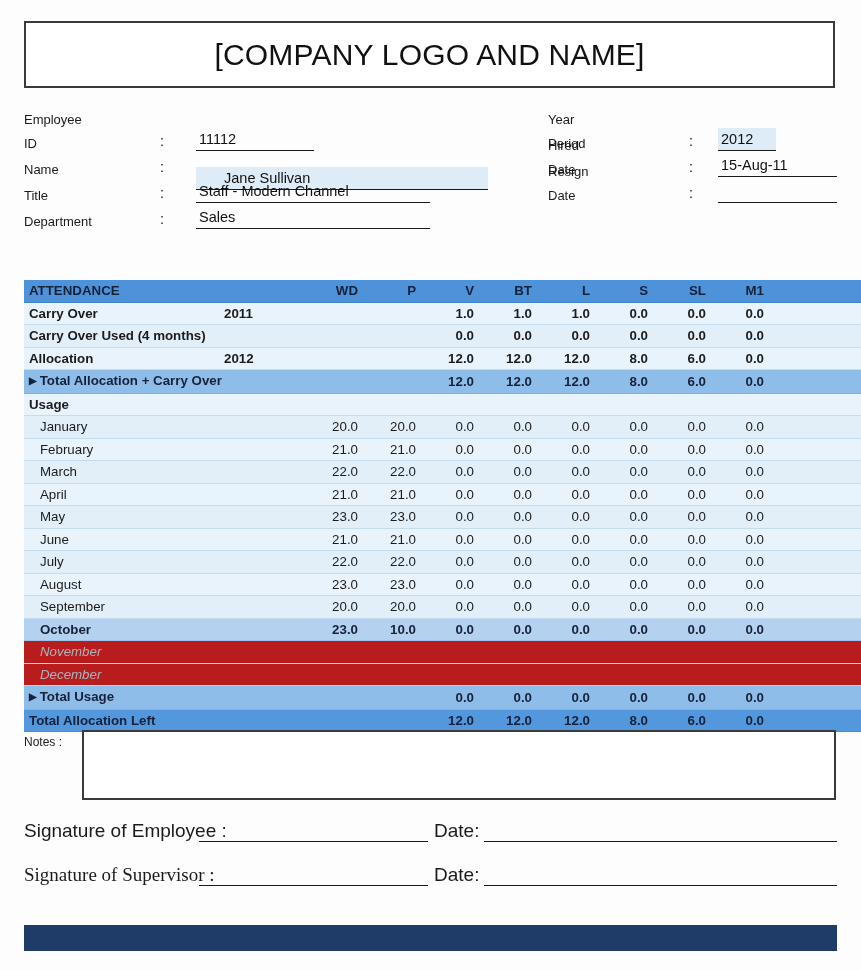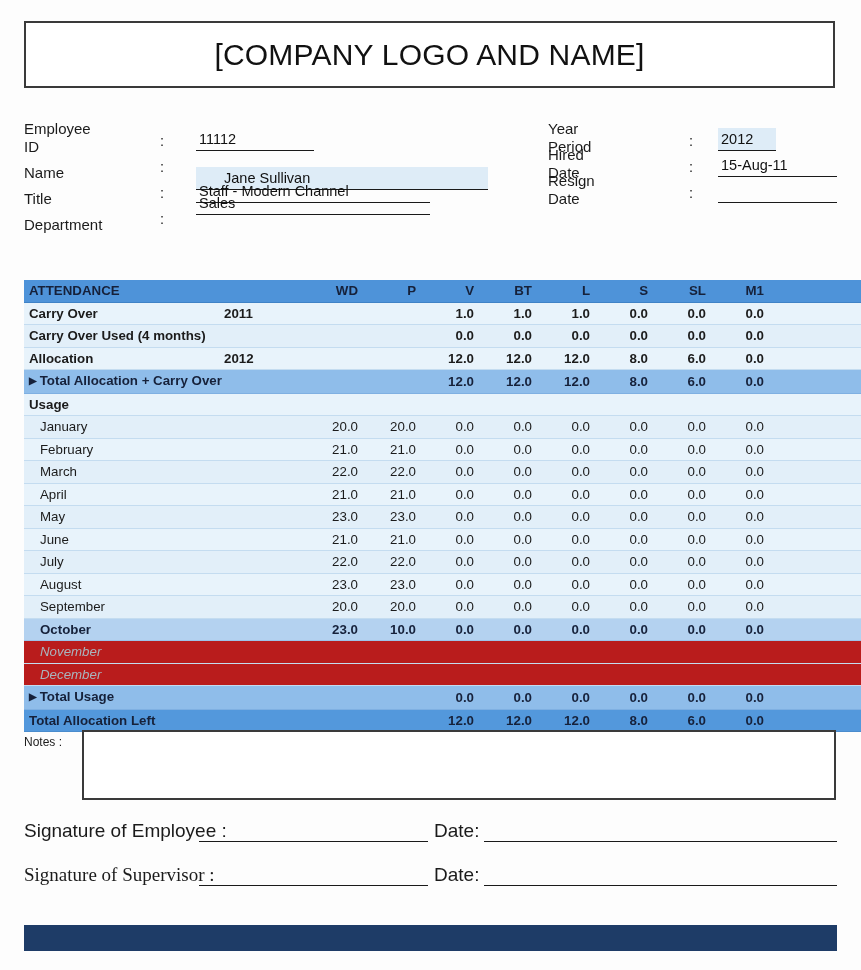--- a/index.html
+++ b/index.html
@@ -43,23 +43,23 @@
 
   
   .info-block { position: absolute; }
   .info-row {
     position: absolute;
     height: 26px;
     display: flex;
     align-items: flex-end;
   }
   .info-label {
-    font-size: 15px;
+    font-size: 13px;
     color: #1b1b1b;
-    line-height: 18px;
+    line-height: 24px;
   }
   .info-colon {
     position: absolute;
     font-size: 14.5px;
     color: #1b1b1b;
     line-height: 18px;
   }
   .info-value {
     position: absolute;
     font-size: 14.5px;
@@ -210,21 +210,21 @@
     <div class="info-row" style="left:24px; top:182px;">
       <span class="info-label">Title</span>
     </div>
     <span class="info-colon" style="left:160px; top:184px;">:</span>
     <span class="info-value" style="left:196px; top:180px; width:234px;">Staff - Modern Channel</span>
 
     <div class="info-row" style="left:24px; top:208px;">
       <span class="info-label">Department</span>
     </div>
     <span class="info-colon" style="left:160px; top:210px;">:</span>
-    <span class="info-value" style="left:196px; top:192px; width:234px;text-align:center;">Sales</span>
+    <span class="info-value" style="left:196px; top:206px; width:234px;text-align:center;">Sales</span>
   </div>
 
   <div class="info-block">
 
     <div class="info-row" style="left:548px; top:130px;">
       <span class="info-label">Year Period</span>
     </div>
     <span class="info-colon" style="left:689px; top:132px;">:</span>
     <span class="info-value hl" style="left:718px; top:128px; width:58px;">2012</span>
 

